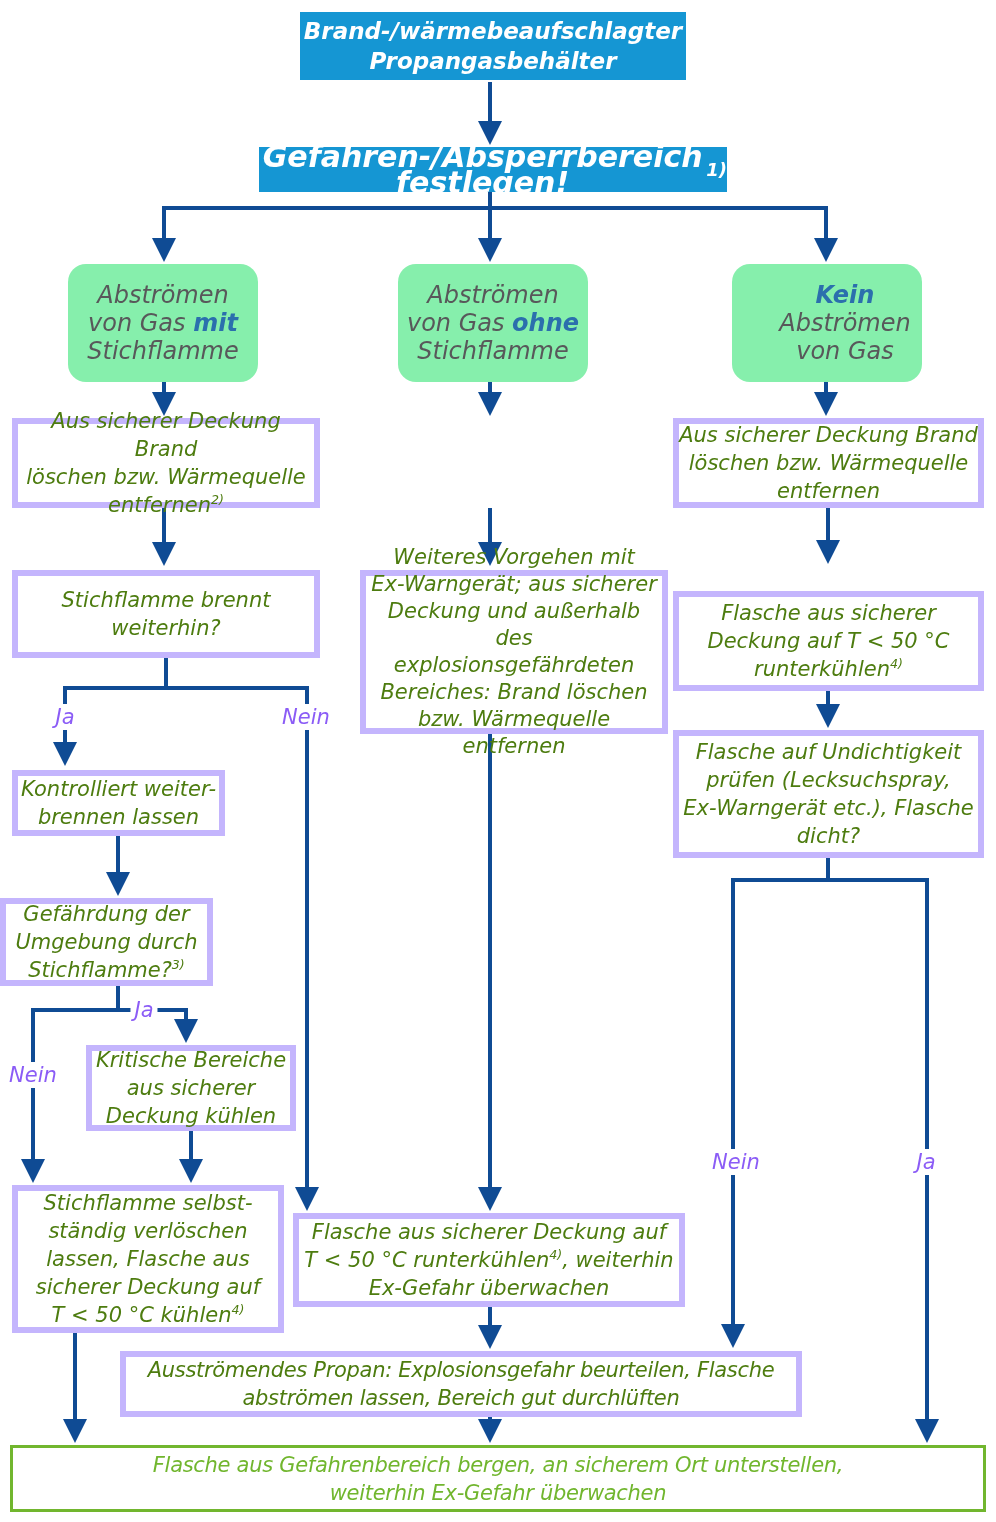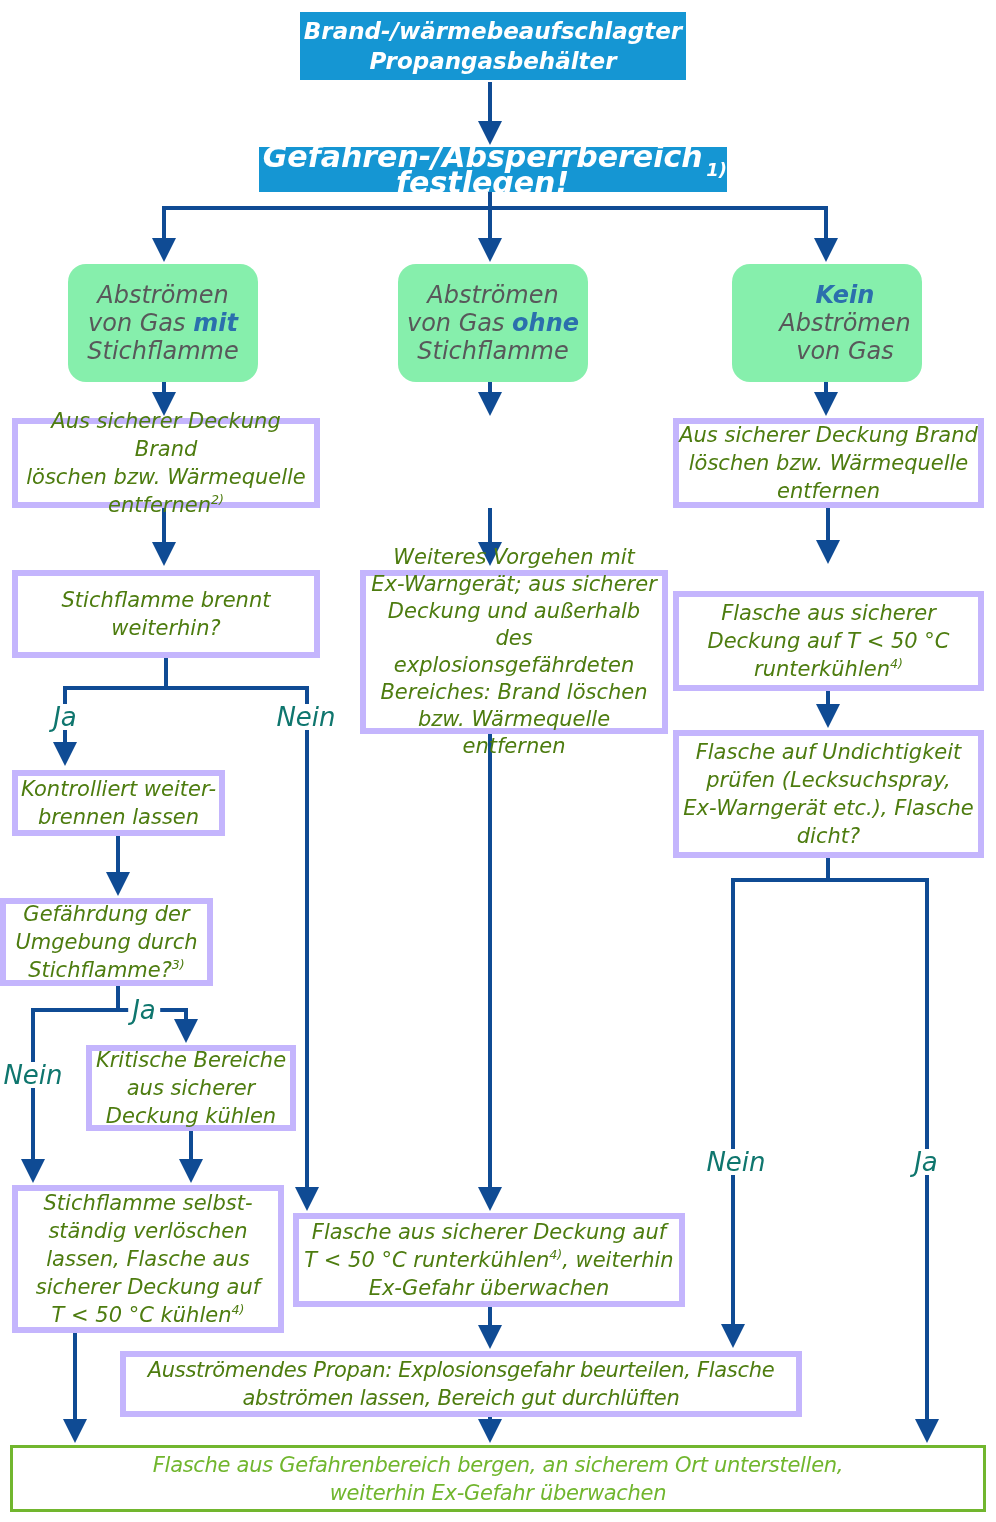--- a/index.html
+++ b/index.html
@@ -15,21 +15,21 @@
   .solid.title{font-size:23px;line-height:30px;}
   .solid.step{font-size:30px;line-height:26px;flex-direction:row;}
   .rounded{background:#86efac;border-radius:18px;font-size:24px;line-height:28px;color:#58585a;}
   .rounded .hl{color:#2b6fad;font-weight:bold;}
   .outline{background:#ffffff;border:6px solid #c4b5fd;font-size:21px;line-height:28px;color:#4d7c0f;}
   .outline.tight{line-height:27px;}
   .outline.cond{letter-spacing:-0.3px;font-size:21px;}
   .final{background:#ffffff;border:3px solid #71b62e;color:#71b62e;font-size:21px;line-height:28px;
          letter-spacing:-0.3px;}
   sup{font-size:60%;line-height:0;vertical-align:super;}
-  .lbl{position:absolute;z-index:2;color:#0f766e;font-size:26px;line-height:22px;
+  .lbl{position:absolute;z-index:2;color:#8b5cf6;font-size:21px;line-height:22px;
        background:#ffffff;padding:2px 4px;transform:translate(-50%,-50%);}
   .wires path, .wires line{stroke:#0f4b94;stroke-width:4;fill:none;}
   .wires polygon{fill:#0f4b94;stroke:none;}
 </style>
 </head>
 <body>
 
 <div class="canvas">
 
   <svg class="wires" viewBox="0 0 996 1522">

